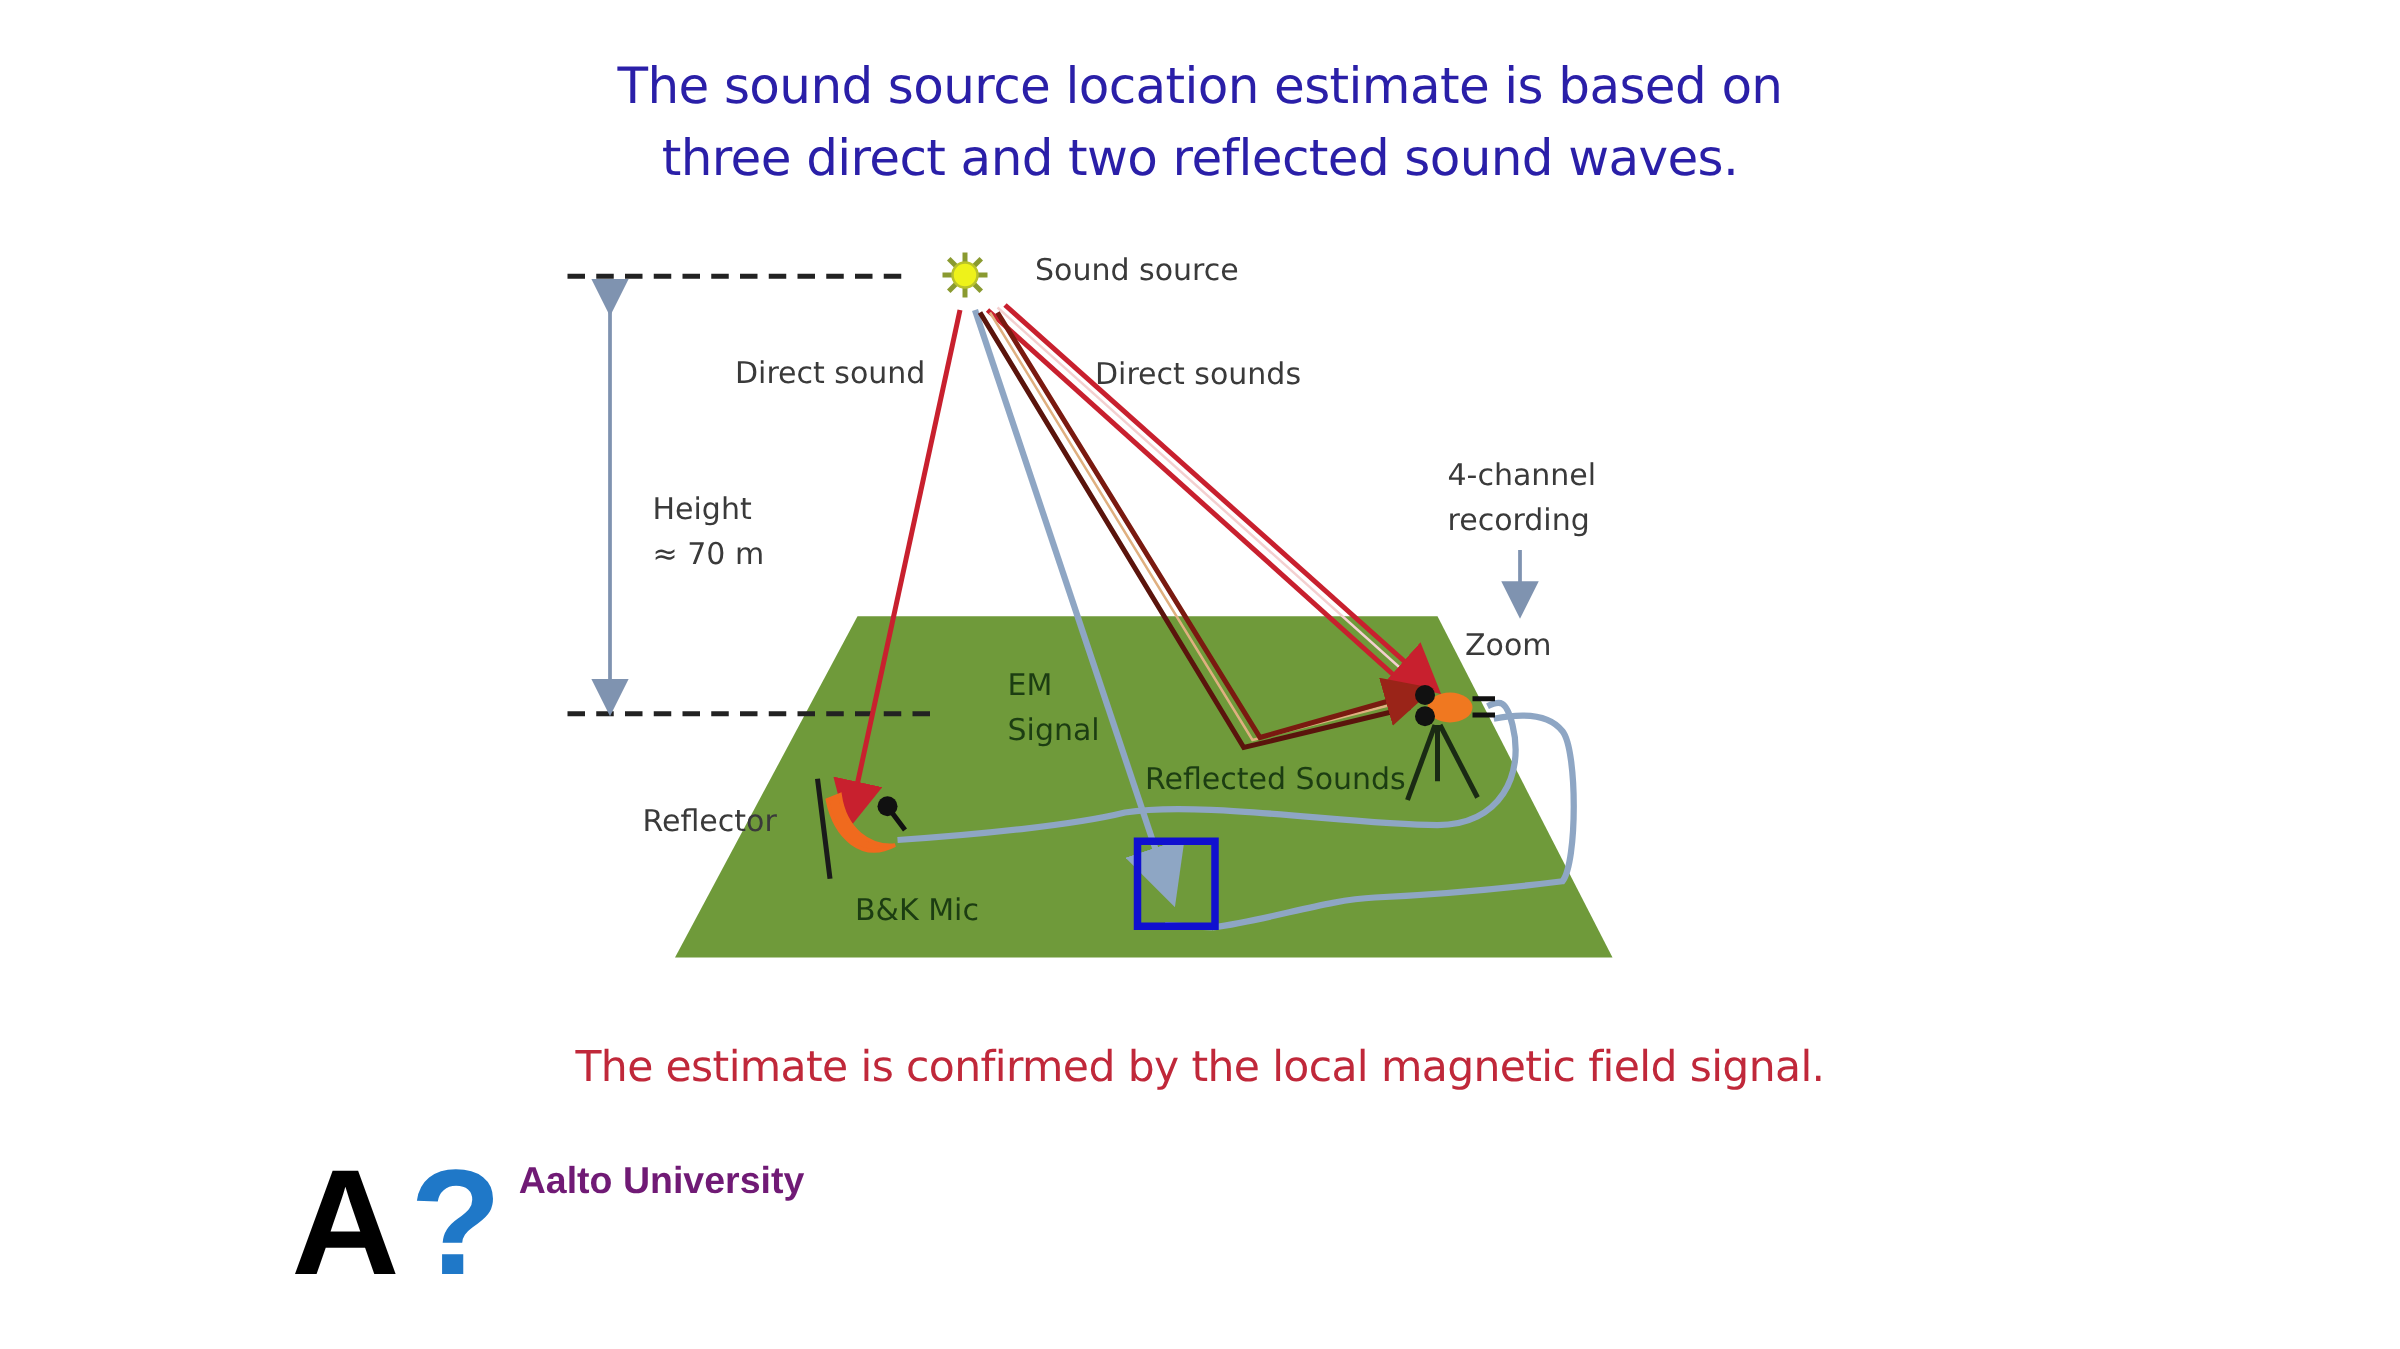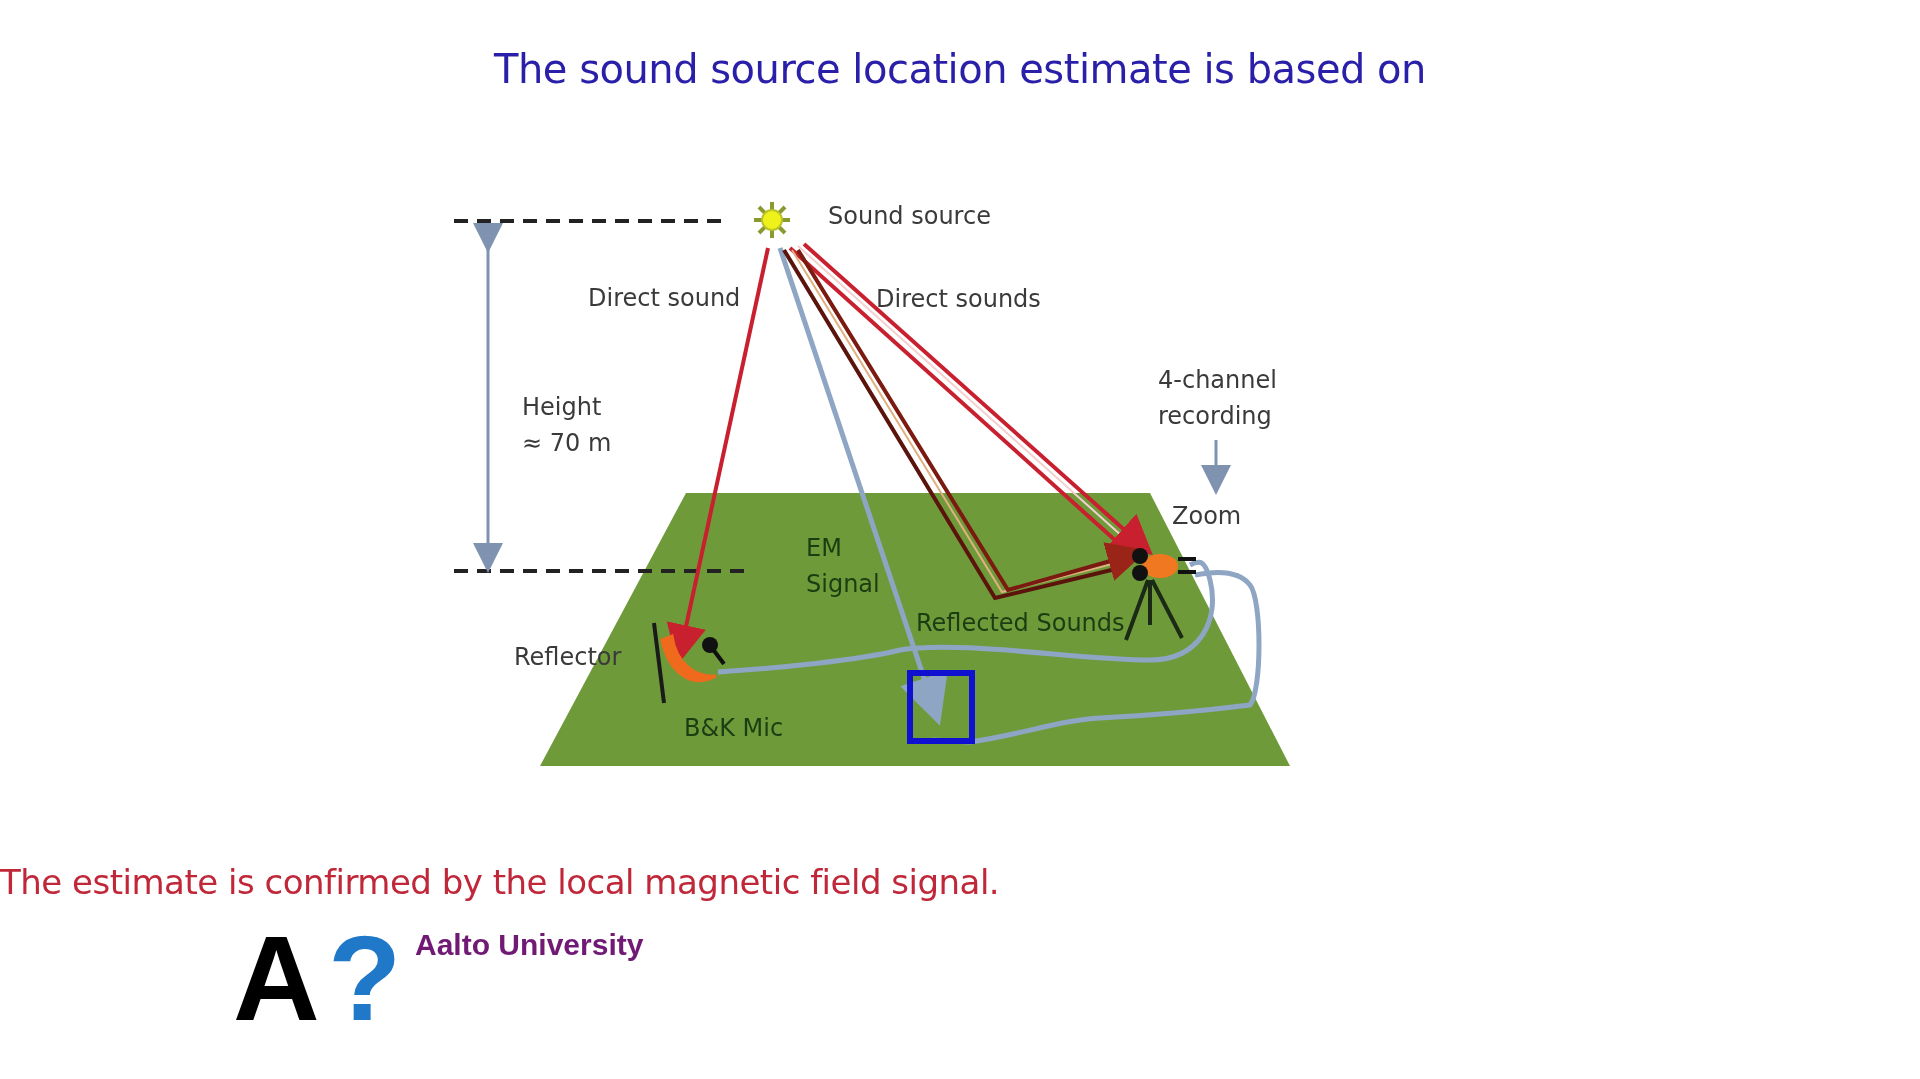--- a/index.html
+++ b/index.html
@@ -1,32 +1,33 @@
 <!DOCTYPE html>
 <html><head>
   <meta charset="utf-8">
   <style>
     html, body { margin: 0; padding: 0; background: #ffffff; }
     body { width: 1920px; height: 1079px; position: relative; overflow: hidden; font-family: "DejaVu Sans", sans-serif; }
     .title { position: absolute; left: 0; width: 1920px; top: 40px; text-align: center; color: #2a1fa8; font-size: 40px; line-height: 58px; font-family: "DejaVu Sans", sans-serif; letter-spacing: -0.5px; }
     .title div { white-space: nowrap; }
-    .caption { position: absolute; left: 0; width: 1920px; top: 862px; color: #c0283a; font-size: 34px; font-family: "DejaVu Sans", sans-serif; letter-spacing: -0.5px; }
+    .caption { position: absolute; left: 0; width: 1920px; top: 834px; text-align: center; color: #c0283a; font-size: 34px; font-family: "DejaVu Sans", sans-serif; letter-spacing: -0.5px; }
     svg.diagram { position: absolute; left: 0; top: 0; }
     .lbl { font-family: "DejaVu Sans", sans-serif; font-size: 24px; fill: #3a3a3a; }
     .lbl-dark { font-family: "DejaVu Sans", sans-serif; font-size: 24px; fill: #1c3d12; }
     .logo { position: absolute; left: 233px; top: 928px; width: 170px; height: 100px; }
     .logo-a { position: absolute; left: 0; top: -6px; font-family: "Liberation Sans", sans-serif; font-weight: bold; font-size: 120px; line-height: 112px; color: #000; }
     .logo-q { position: absolute; left: 95px; top: -6px; font-family: "Liberation Sans", sans-serif; font-weight: bold; font-size: 120px; line-height: 112px; color: #1f78c8; }
     .logo-name { position: absolute; left: 415px; top: 928px; font-family: "Liberation Sans", sans-serif; font-weight: bold; font-size: 30px; color: #701a75; }
   </style>
 </head>
 <body>
 
 <div class="title">
   <div>The sound source location estimate is based on</div>
+  <div>three direct and two reflected sound waves.</div>
 </div>
 
 <svg class="diagram" width="1920" height="1079" viewBox="0 0 1920 1079" xmlns="http://www.w3.org/2000/svg">
   <defs>
     <marker id="arrRed" markerWidth="10" markerHeight="10" refX="5" refY="5" orient="auto">
       <path d="M0,0 L10,5 L0,10 z" fill="#c8202e"></path>
     </marker>
     <marker id="arrBlue" markerWidth="10" markerHeight="10" refX="5" refY="5" orient="auto">
       <path d="M0,0 L10,5 L0,10 z" fill="#7f93b0"></path>
     </marker>

